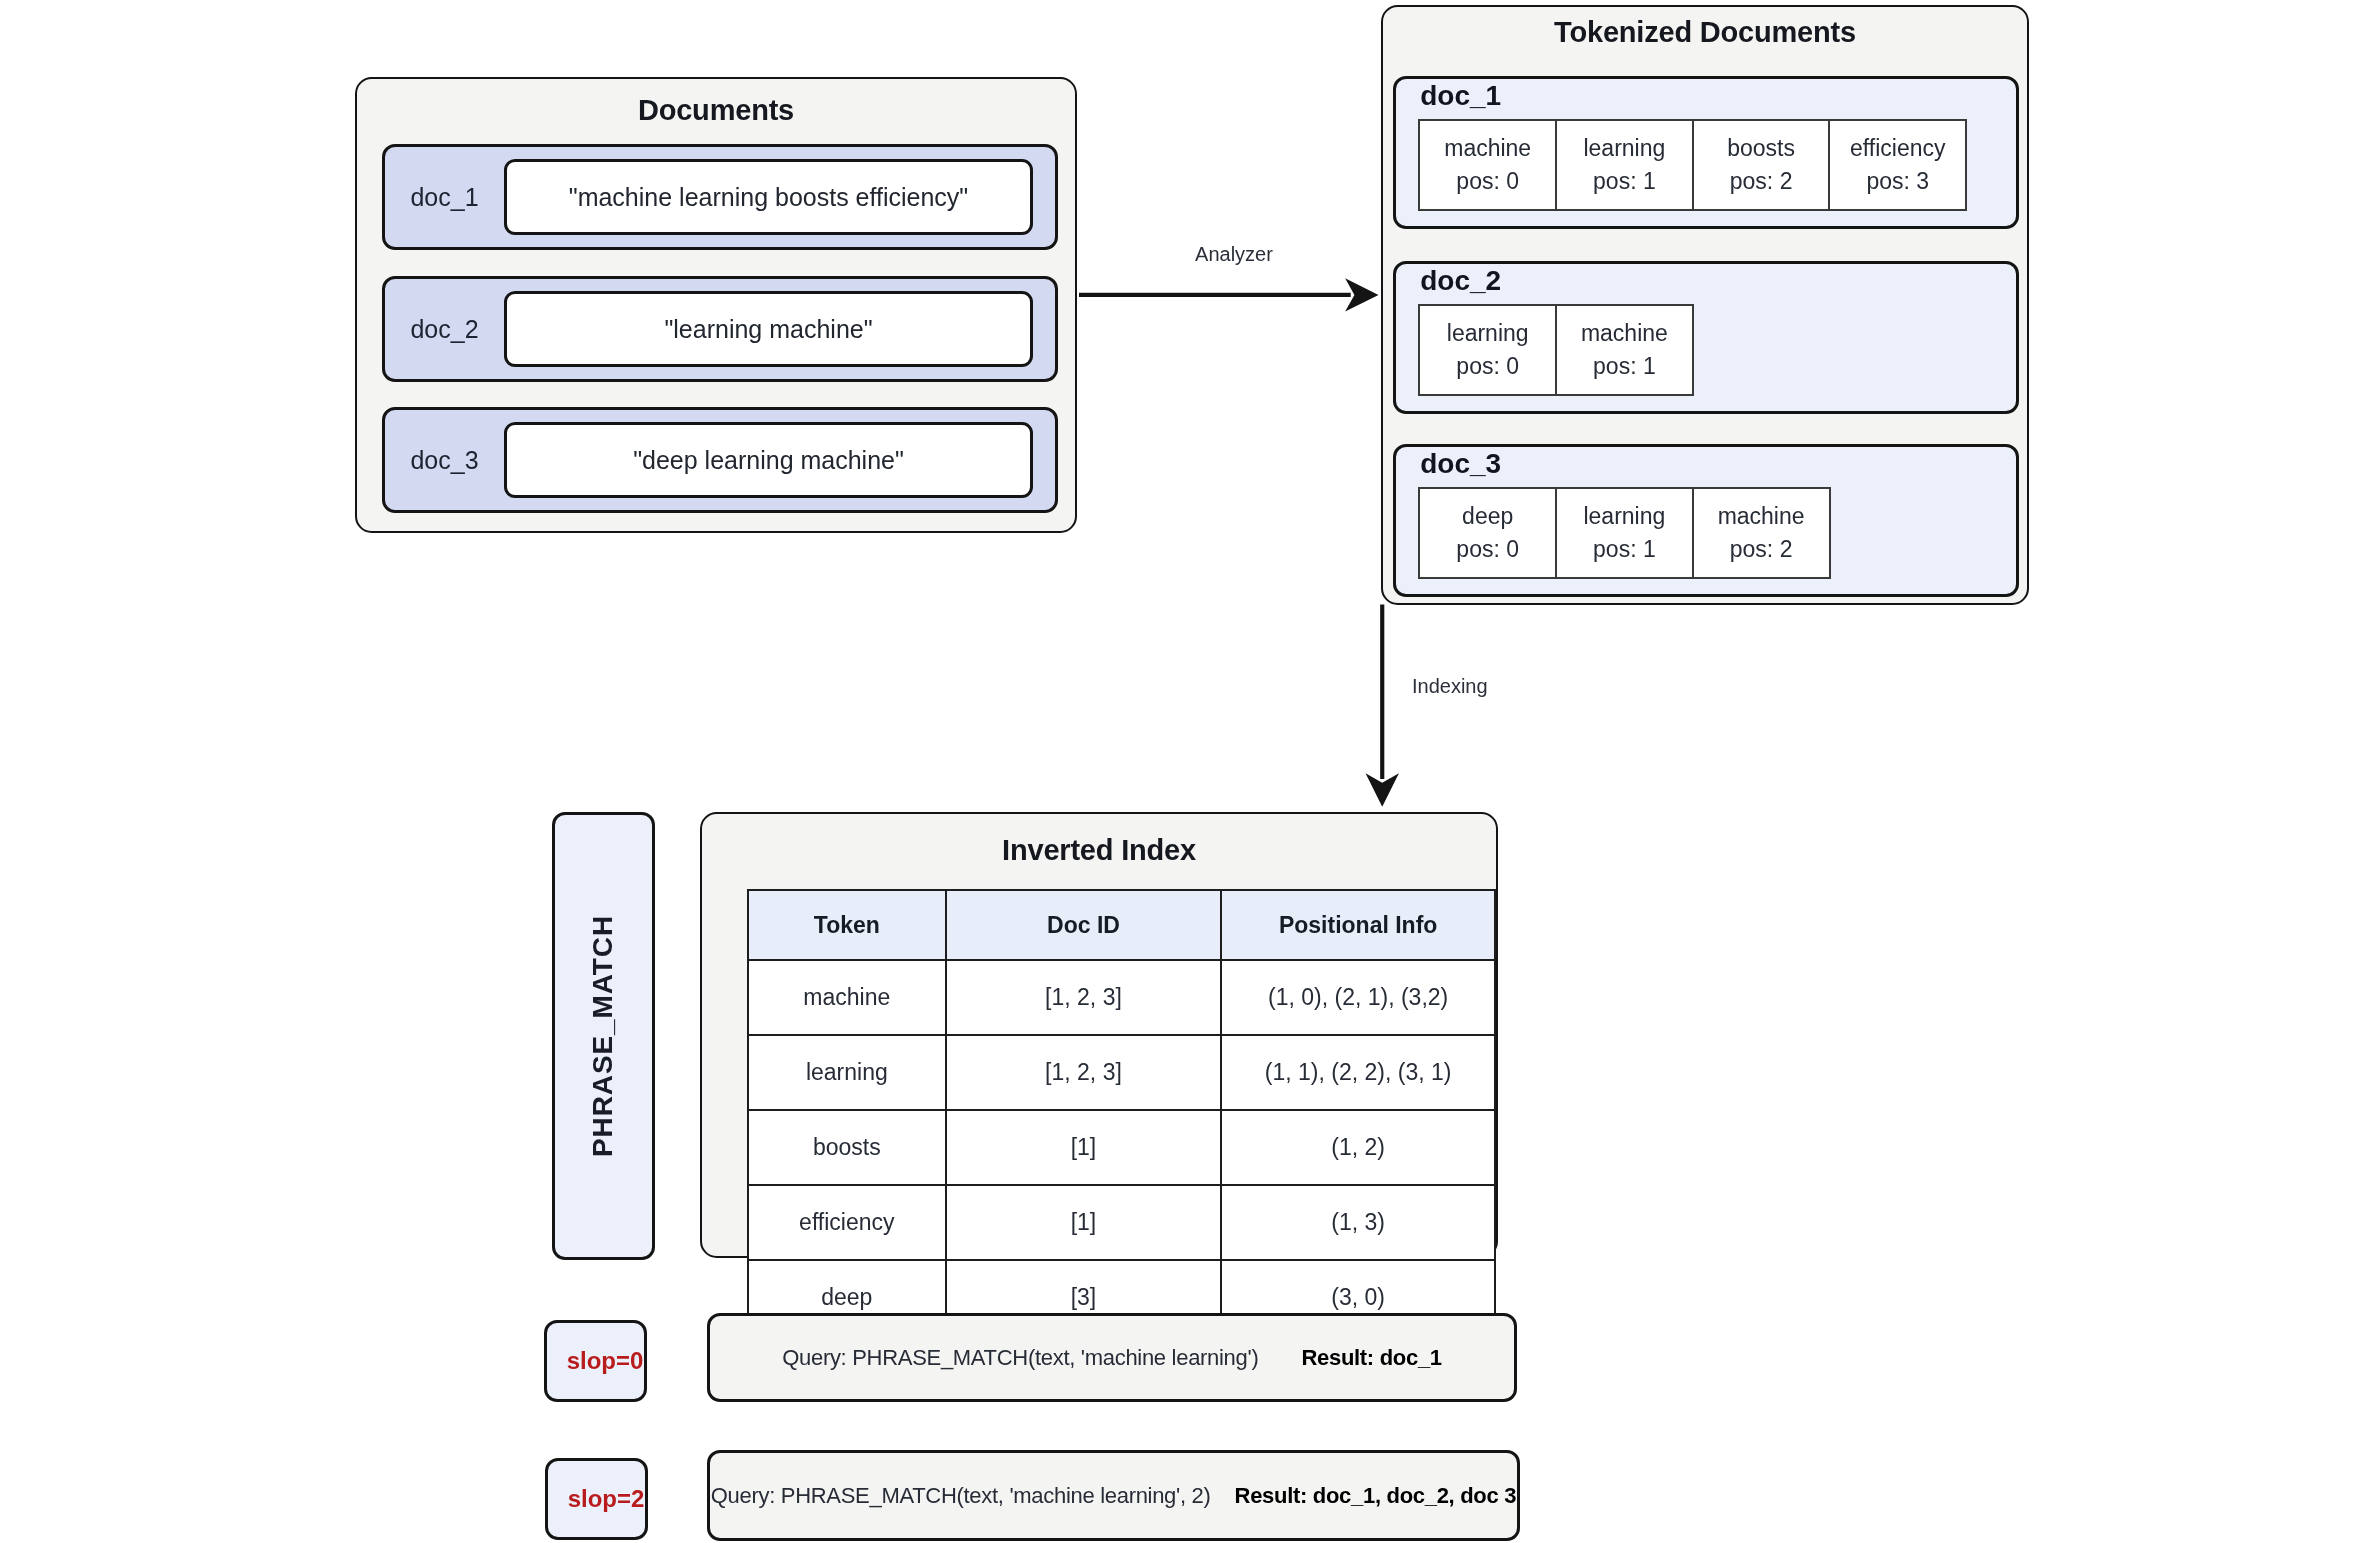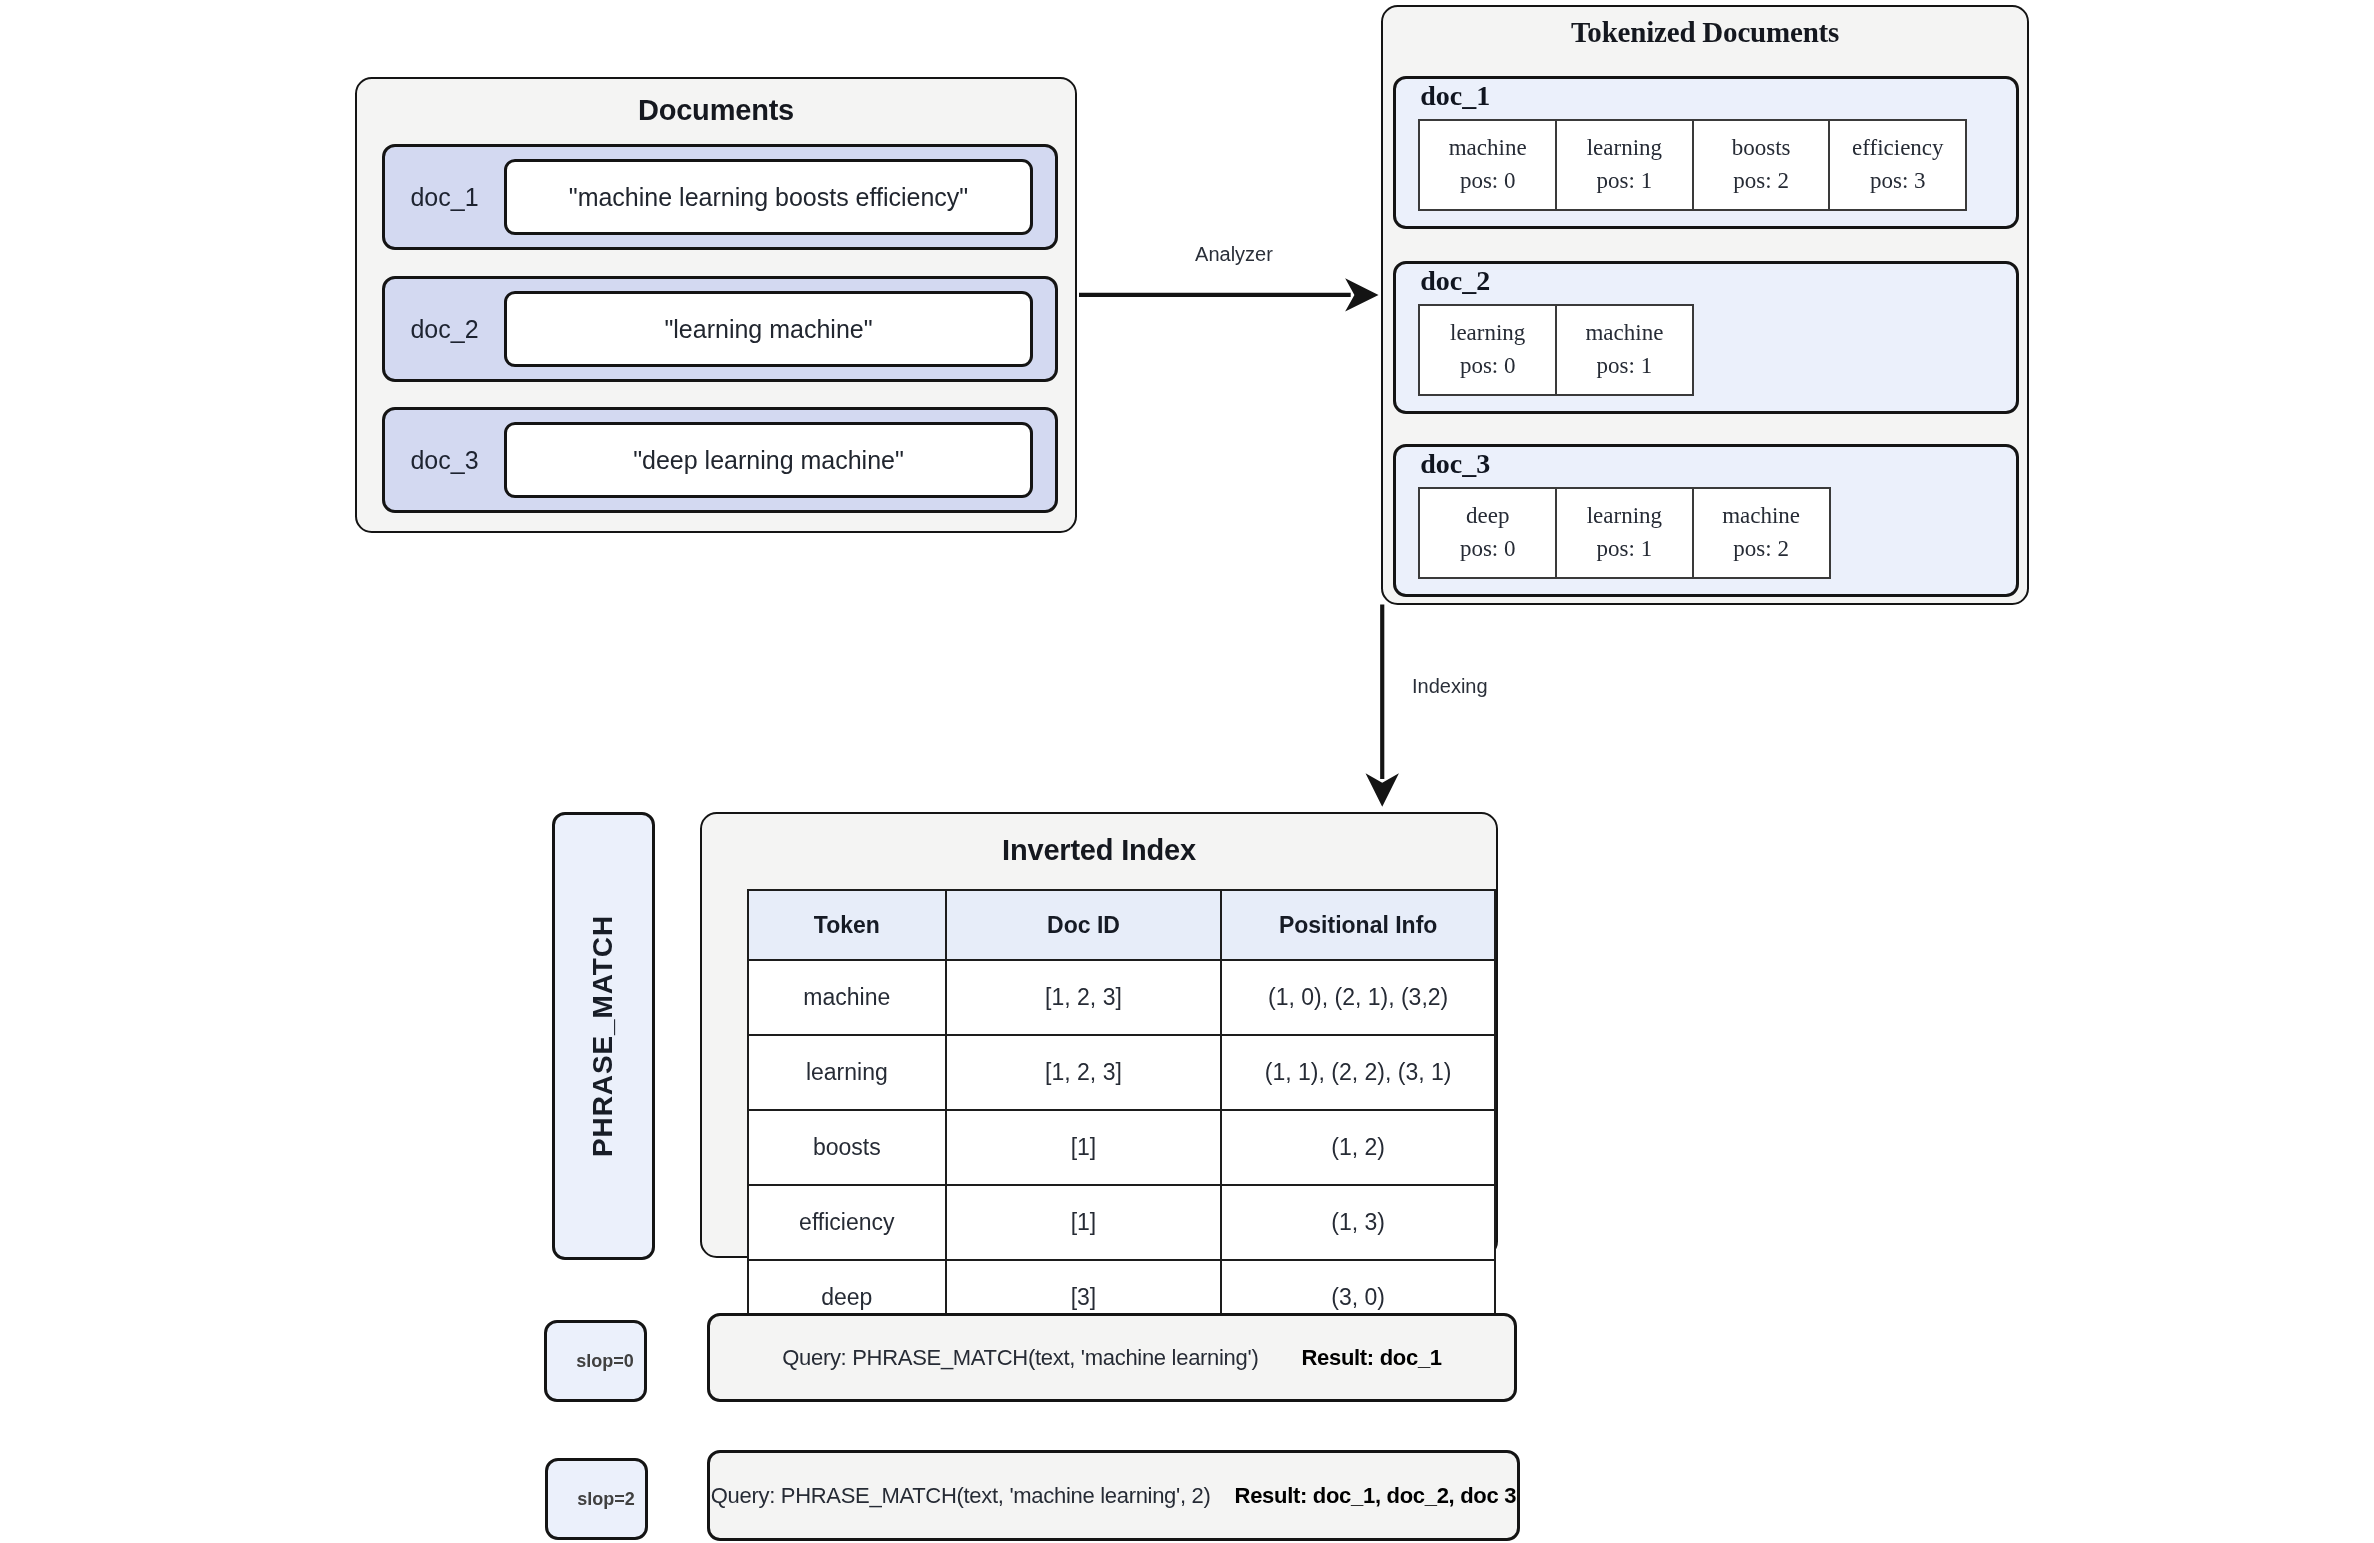--- a/index.html
+++ b/index.html
@@ -47,21 +47,21 @@
   .flow-label{position:absolute;font-size:20px;color:#2a2f39;}
   
   .blue-box{
     position:absolute;background:#ebf0fb;border:3.7px solid #141414;border-radius:13px;
     display:flex;align-items:center;justify-content:center;
   }
   .vertical-text{
     transform:rotate(-90deg);white-space:nowrap;font-weight:bold;font-size:28px;
     letter-spacing:0.9px;color:#181d27;
   }
-  .slop-text{font-weight:bold;font-size:18px;color:#404040;margin-left:19px;}
+  .slop-text{font-weight:bold;font-size:24px;color:#b91c1c;margin-left:19px;}
   
   .ii-table{
     position:absolute;left:45px;top:75px;border-collapse:collapse;table-layout:fixed;
   }
   .ii-table th,.ii-table td{
     border:2.8px solid #1d1d1d;text-align:center;vertical-align:middle;padding:8px;
   }
   .ii-table th{height:52px;background:#e7edf9;font-size:23px;font-weight:bold;color:#161b25;}
   .ii-table td{height:57px;background:#ffffff;font-size:23px;color:#262b35;}
   .col-token{width:181px;}
@@ -92,21 +92,21 @@
     <div class="doc-row" style="left:25px;top:197px;width:670px;height:100px;">
       <div class="doc-id">doc_2</div>
       <div class="doc-text">"learning machine"</div>
     </div>
     <div class="doc-row" style="left:25px;top:328px;width:670px;height:100px;">
       <div class="doc-id">doc_3</div>
       <div class="doc-text">"deep learning machine"</div>
     </div>
   </div>
 
-  <div class="panel" style="left:1381px;top:4.6px;width:644px;height:596px;font-family:Liberation Serif, serif;">
+  <div class="panel" style="left:1381px;top:4.6px;width:644px;height:596px;">
     <div class="panel-title" style="top:9.3px;">Tokenized Documents</div>
 
     <div class="tok-card" style="top:69px;">
       <div class="tok-label">doc_1</div>
       <div class="tok-cells">
         <div class="tok-cell">
           <span>machine</span>
           <span>pos: 0</span>
         </div>
         <div class="tok-cell">

